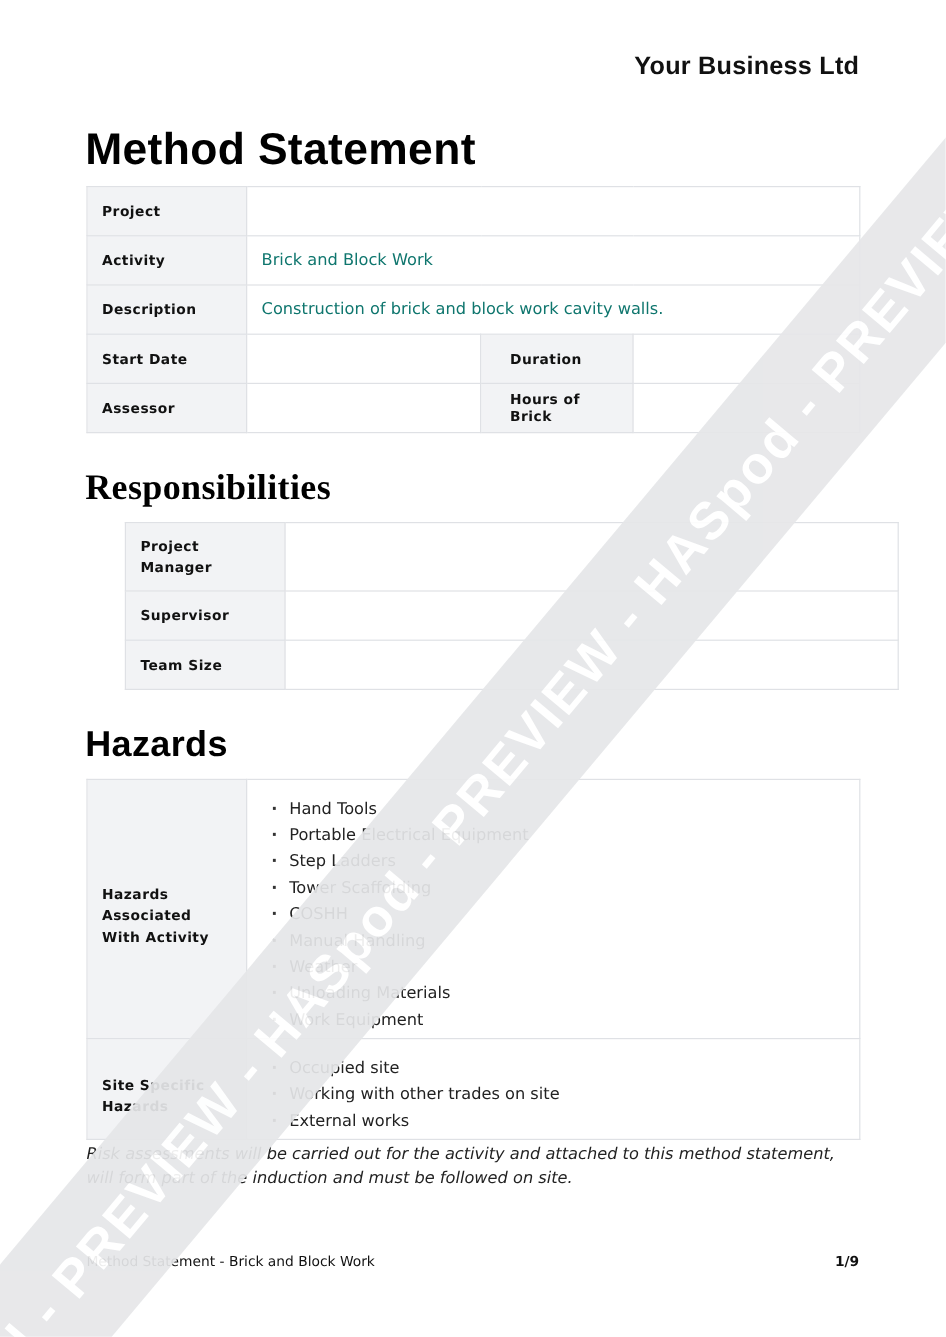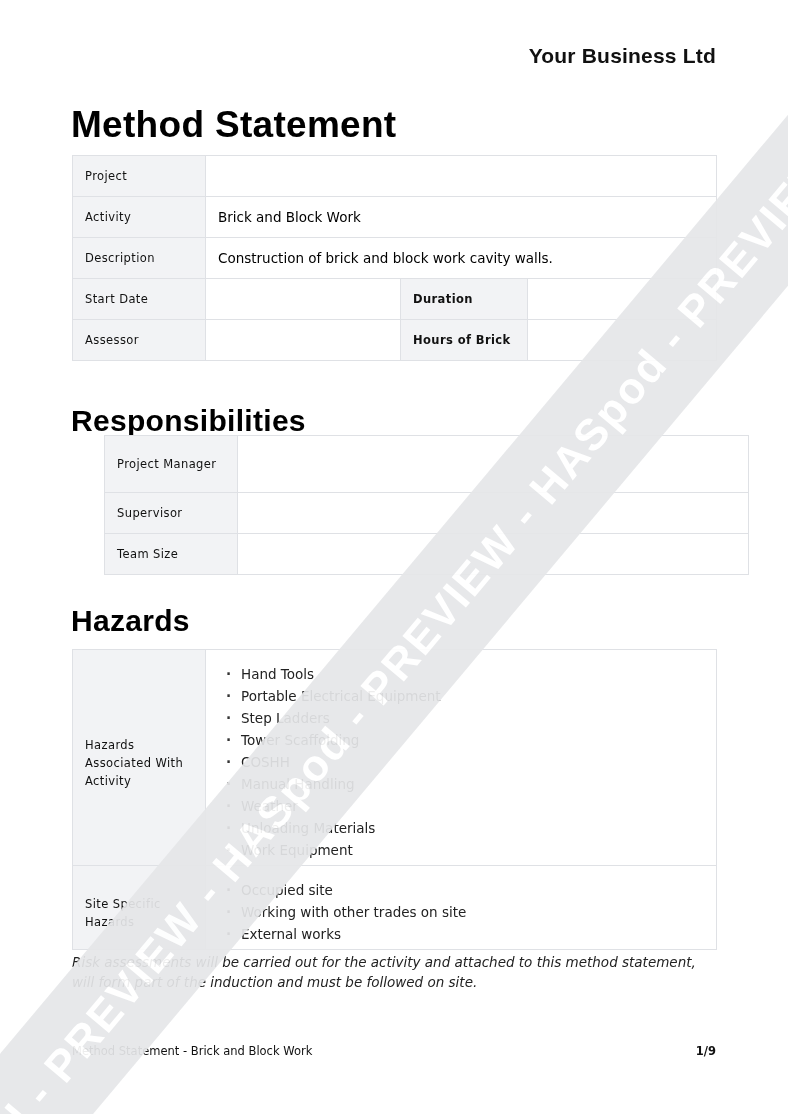--- a/index.html
+++ b/index.html
@@ -3,28 +3,28 @@
 <meta charset="utf-8">
 <style>
   * { box-sizing: border-box; margin: 0; padding: 0; }
   html, body { width: 788px; height: 1114px; background: #ffffff; overflow: hidden; }
   body { position: relative; font-family: "DejaVu Sans", sans-serif; color: #111; }
 
   .company { position: absolute; top: 44px; right: 72px; font-family: "Liberation Sans", sans-serif; font-weight: bold; font-size: 21px; letter-spacing: 0.2px; color: #111; margin-left: 35px; }
 
   .h1 { position: absolute; left: 71px; font-family: "Liberation Sans", sans-serif; font-weight: bold; color: #000000; letter-spacing: 0.3px; }
   .h1.title { top: 104px; font-size: 37px; }
-  .h1.resp { top: 404px; font-size: 30px; }
+  .h1.resp { top: 390px; font-size: 30px; font-family: Liberation Serif, serif; }
   .h1.haz { top: 604px; font-size: 30px; }
 
   table.grid { position: absolute; left: 72px; width: 645px; border-collapse: collapse; }
   table.grid td { border: 1.5px solid #dfe1e5; vertical-align: middle; }
-  td.lbl { background: #f2f3f5; width: 133px; padding: 0 12px; font-weight: normal; font-size: 11.5px; line-height: 18px; letter-spacing: 0.4px; color: #111; }
-  td.lbl2 { background: #f2f3f5; width: 127px; padding: 0 12px; font-weight: bold; font-size: 11.5px; letter-spacing: 0.4px; }
-  td.val { padding: 0 12px; font-size: 13.5px; color: #000000; }
+  td.lbl { background: #f2f3f5; width: 133px; padding: 0 12px; font-weight: bold; font-size: 11.5px; line-height: 18px; letter-spacing: 0.4px; color: #111; }
+  td.lbl2 { background: #f2f3f5; width: 127px; padding: 0 24px; font-weight: bold; font-size: 11.5px; letter-spacing: 0.4px; }
+  td.val { padding: 0 12px; font-size: 13.5px; color: #0f766e; }
   .t1 { top: 155px; }
   .t1 tr { height: 41px; }
   .t2 { top: 435px; margin-left: 32px; }
   .t3 { top: 649px; }
   .t3 td { vertical-align: top; }
   .t3 td.lbl { padding-top: 10px; }
   ul.bullets { list-style: none; padding: 8px 0 0 20px; }
   ul.bullets li { font-size: 13.5px; line-height: 22px; color: #222; position: relative; padding-left: 15px; }
   ul.bullets li::before { content: "·"; position: absolute; left: 0; top: 0; font-weight: bold; color: #333; }
 

